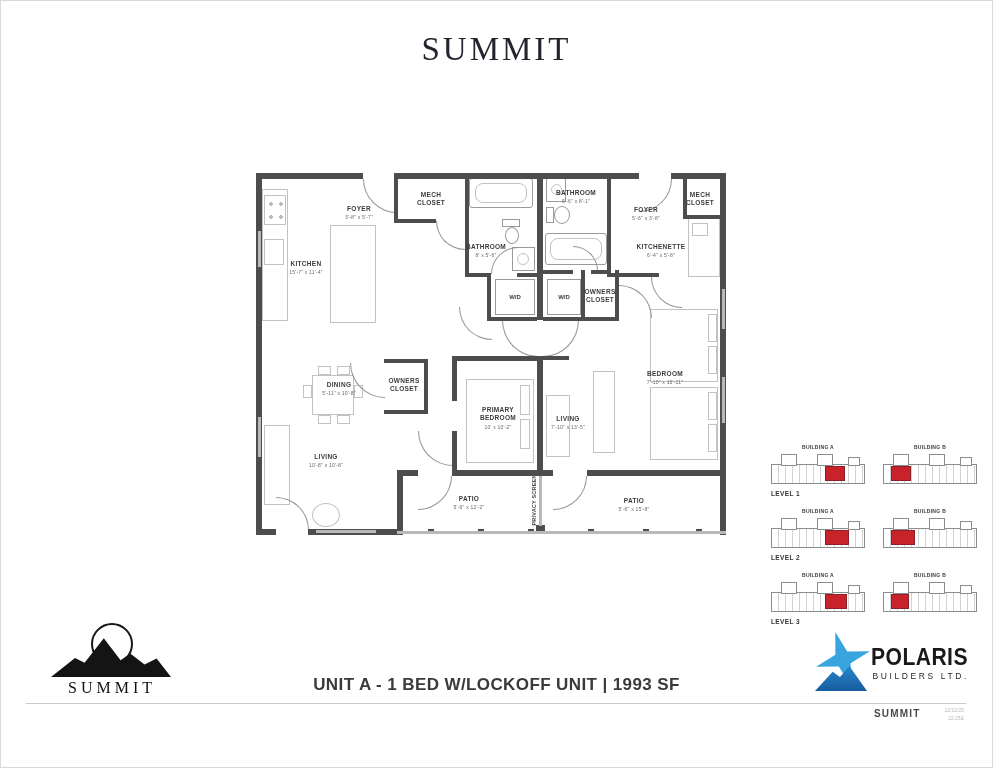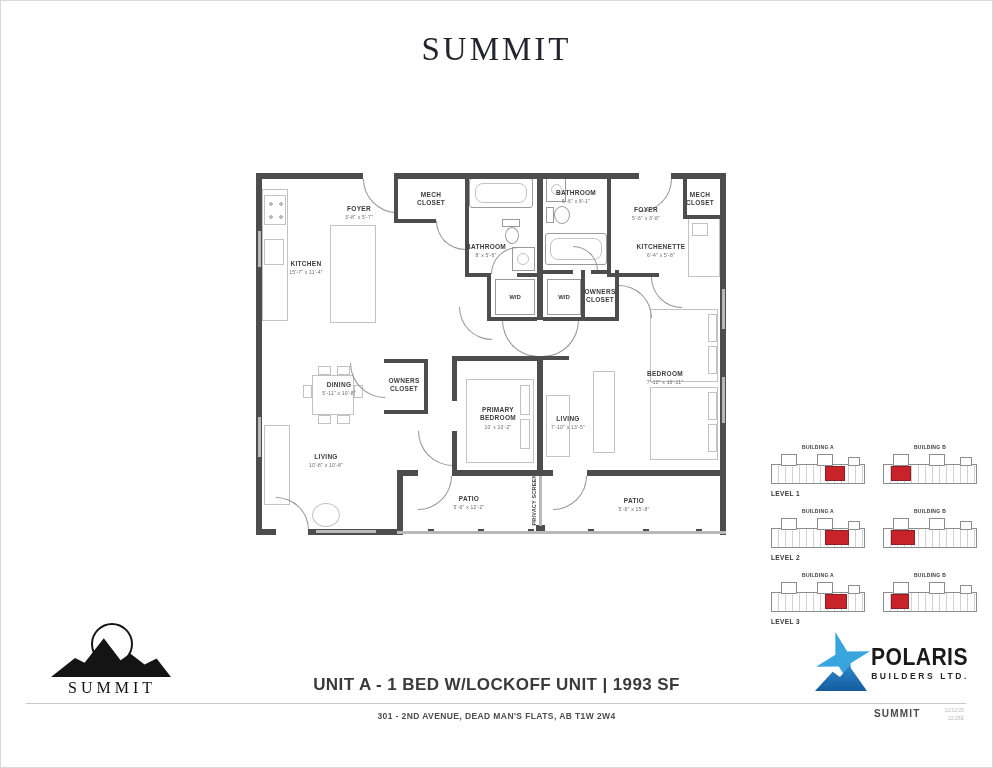--- a/index.html
+++ b/index.html
@@ -52,21 +52,21 @@
   .polaris{position:absolute;left:812px;top:630px;width:172px;height:62px;}
   .pol-star{position:absolute;left:2px;top:0px;width:56px;height:56px;background:#38a5de;
       transform:rotate(-16deg);
       clip-path:polygon(50% 0%,61% 39%,100% 50%,61% 61%,50% 100%,39% 61%,0% 50%,39% 39%);}
   .pol-mtn{position:absolute;left:2px;top:34px;width:52px;height:26px;
       background:linear-gradient(180deg,#2b87cc,#155c9e);
       clip-path:polygon(0 100%,34% 26%,48% 46%,66% 4%,100% 100%);}
   .pol-name{position:absolute;left:58px;top:12px;font-size:24px;font-weight:800;color:#191919;
       letter-spacing:.5px;transform:scaleX(.88);transform-origin:left;}
   .pol-sub{position:absolute;left:58px;top:40px;width:98px;text-align:right;font-size:8.5px;
-      font-weight:700;letter-spacing:2.6px;color:#262626;}
+      font-weight:400;letter-spacing:2.6px;color:#262626;}
   .brand-right{position:absolute;left:873px;top:707px;font-size:10px;font-weight:600;
       color:#4a4a4a;letter-spacing:1.2px;}
   .sheet-meta{position:absolute;left:903px;top:706px;width:60px;text-align:right;
       font-size:5px;color:#b9b9b9;line-height:1.5;}
 </style>
 </head>
 <body>
 
 <div class="page">
 
@@ -319,21 +319,20 @@
   </div>
 
   <div class="summit-logo">
     <div class="sl-circle"></div>
     <div class="sl-mtn"></div>
     <div class="sl-text">SUMMIT</div>
   </div>
 
   <div class="unit-title">UNIT A - 1 BED W/LOCKOFF UNIT | 1993 SF</div>
   <div class="divider"></div>
-  <div class="address">301 - 2ND AVENUE, DEAD MAN'S FLATS, AB T1W 2W4</div>
 
   <div class="polaris">
     <div class="pol-star"></div>
     <div class="pol-mtn"></div>
     <div class="pol-name">POLARIS</div>
     <div class="pol-sub">BUILDERS LTD.</div>
   </div>
 
   <div class="brand-right">SUMMIT</div>
   <div class="sheet-meta">

